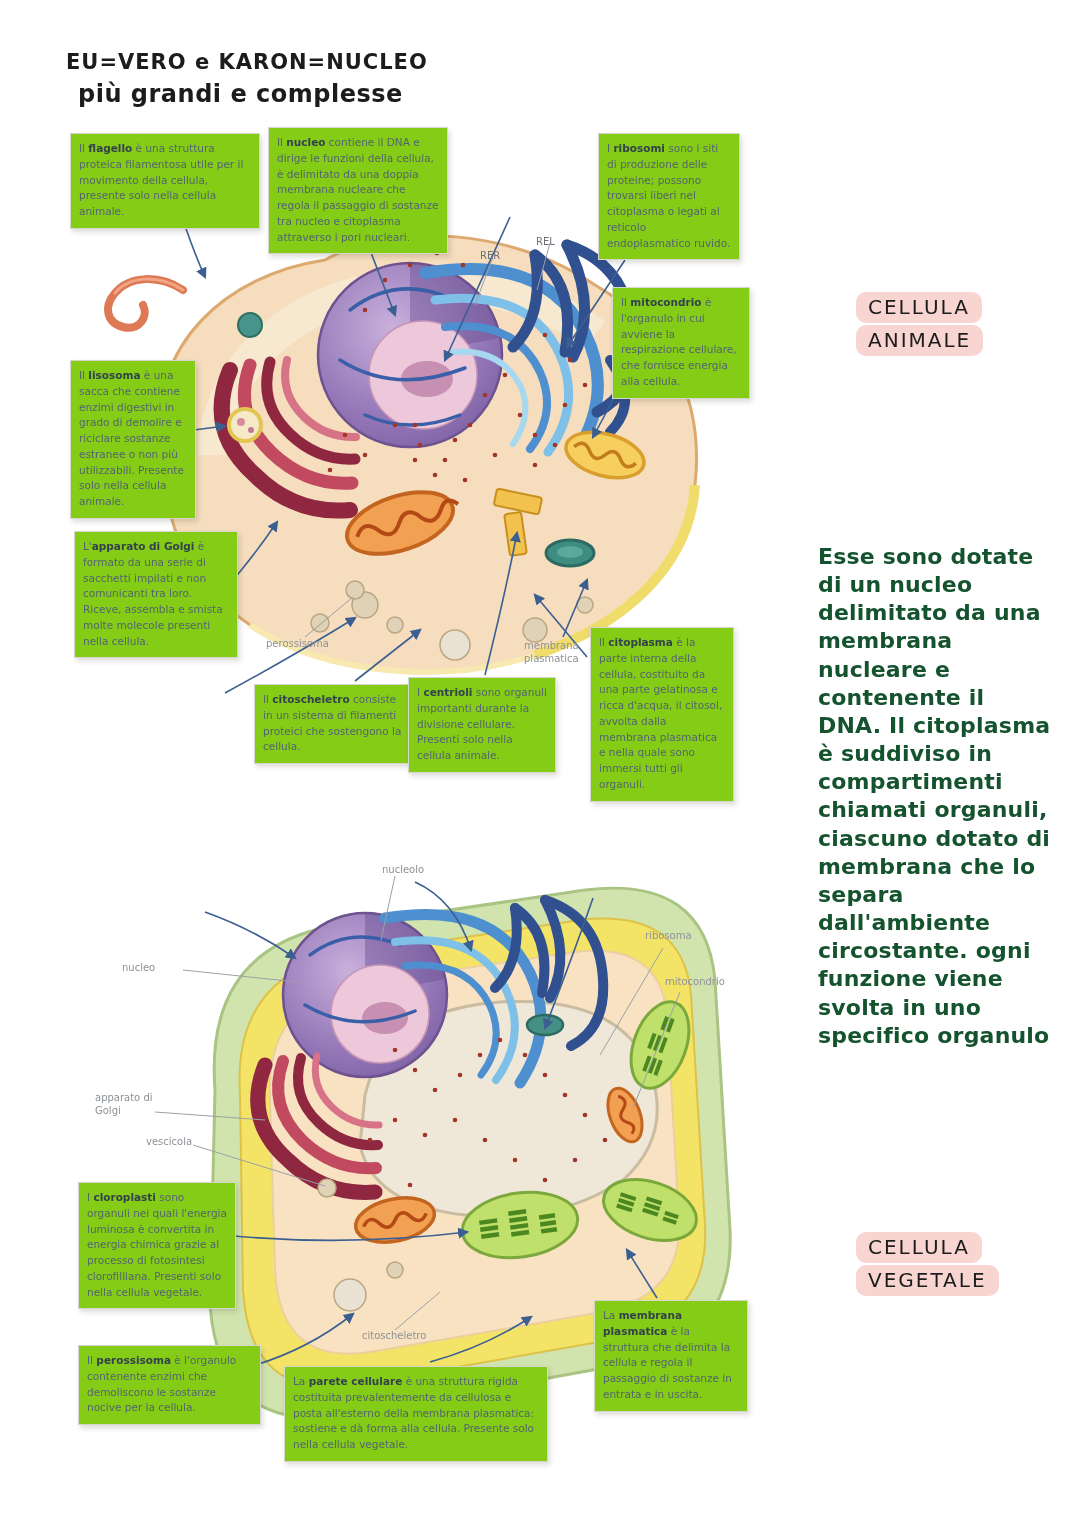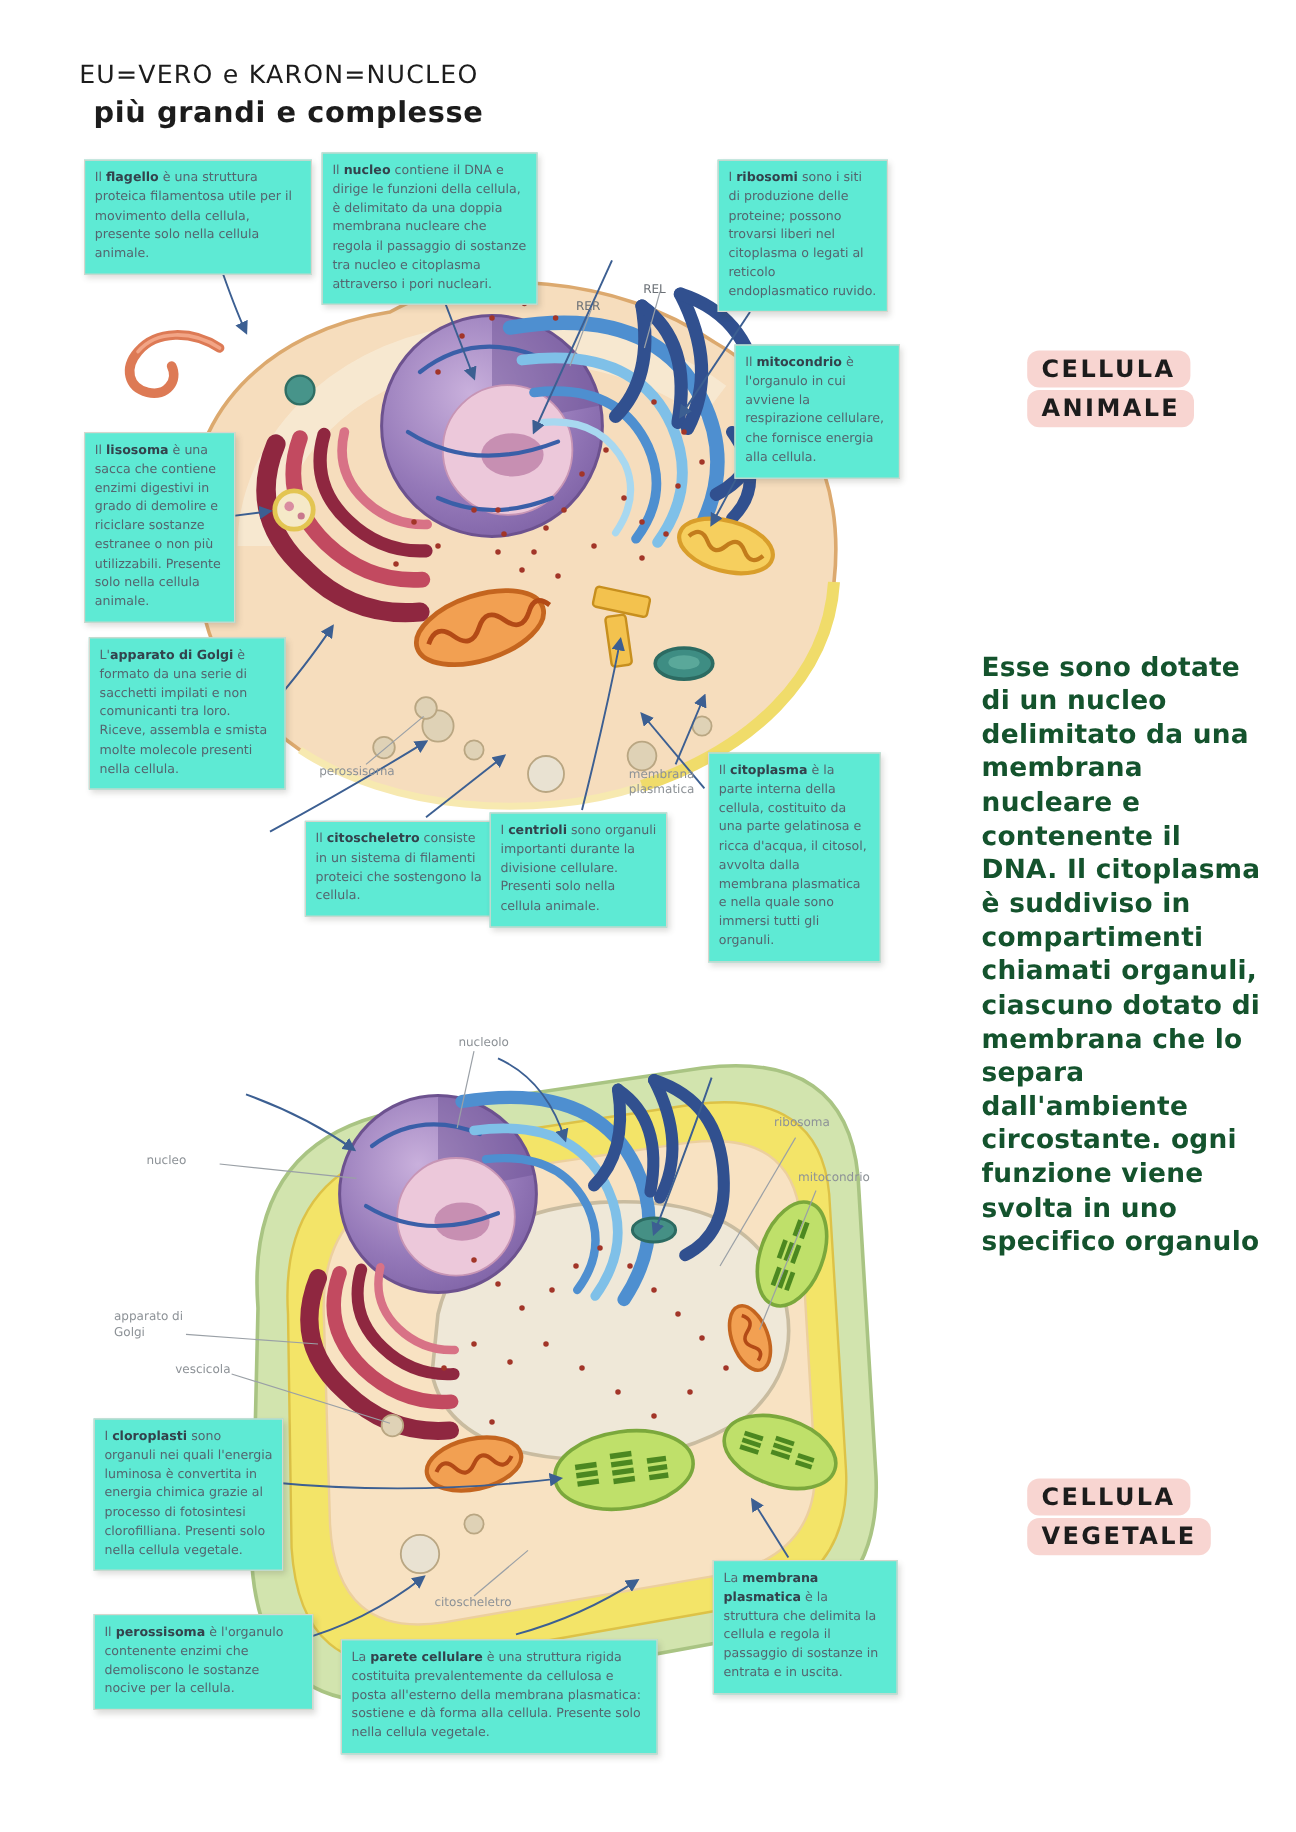--- a/index.html
+++ b/index.html
@@ -1,28 +1,28 @@
 <!DOCTYPE html>
 <html><head>
 <meta charset="utf-8">
 <style>
   html,body{margin:0;padding:0;background:#ffffff;}
   .page{position:relative;width:1080px;height:1527px;background:#ffffff;overflow:hidden;
         font-family:"DejaVu Sans",sans-serif;}
-  .title1{position:absolute;left:66px;top:50px;font-size:21px;font-weight:normal;
+  .title1{position:absolute;left:66px;top:50px;font-size:21px;font-weight:bold;
           letter-spacing:1px;color:#1c1c1c;}
   .title2{position:absolute;left:78px;top:80px;font-size:24px;font-weight:bold;
           letter-spacing:0.5px;color:#1c1c1c;}
-  .co{position:absolute;background:#5eead4;border:1px solid #d6d6cd;
+  .co{position:absolute;background:#84cc16;border:1px solid #d6d6cd;
       box-shadow:2px 3px 5px rgba(60,60,50,0.18);padding:7px 8px 8px;
       font-size:10.5px;line-height:1.5;color:#54656f;}
   .co b{color:#33424c;}
   .lbl{position:absolute;font-size:10px;color:#8d9297;line-height:1.25;}
   .lbl.dark{color:#6b7076;}
-  .badge{position:absolute;font-size:20px;font-weight:bold;letter-spacing:2px;color:#1c1c1c;}
+  .badge{position:absolute;font-size:20px;font-weight:normal;letter-spacing:2px;color:#1c1c1c;}
   .badge span{display:inline-block;background:#f8d5d1;border-radius:10px;
               padding:3px 12px 4px;margin-bottom:2px;}
   .side-text{position:absolute;left:818px;top:543px;width:234px;font-size:22px;
              line-height:1.28;color:#14532d;font-weight:600;letter-spacing:0.2px;}
   .diagram{position:absolute;}
 </style>
 </head>
 <body>
 
 <div class="page">

